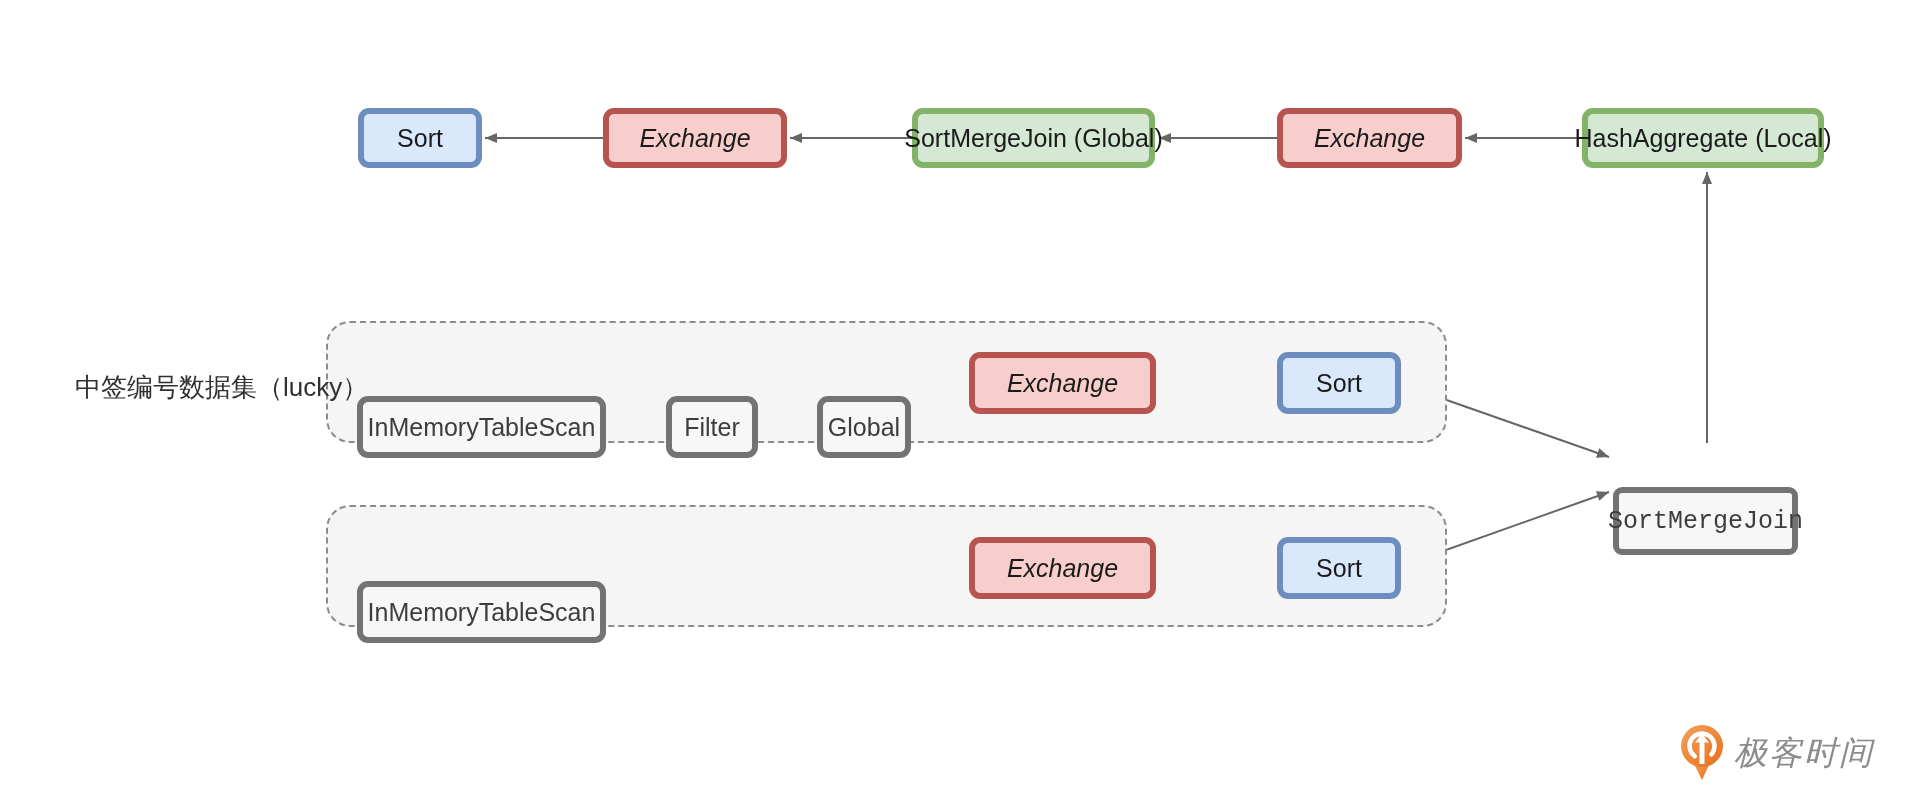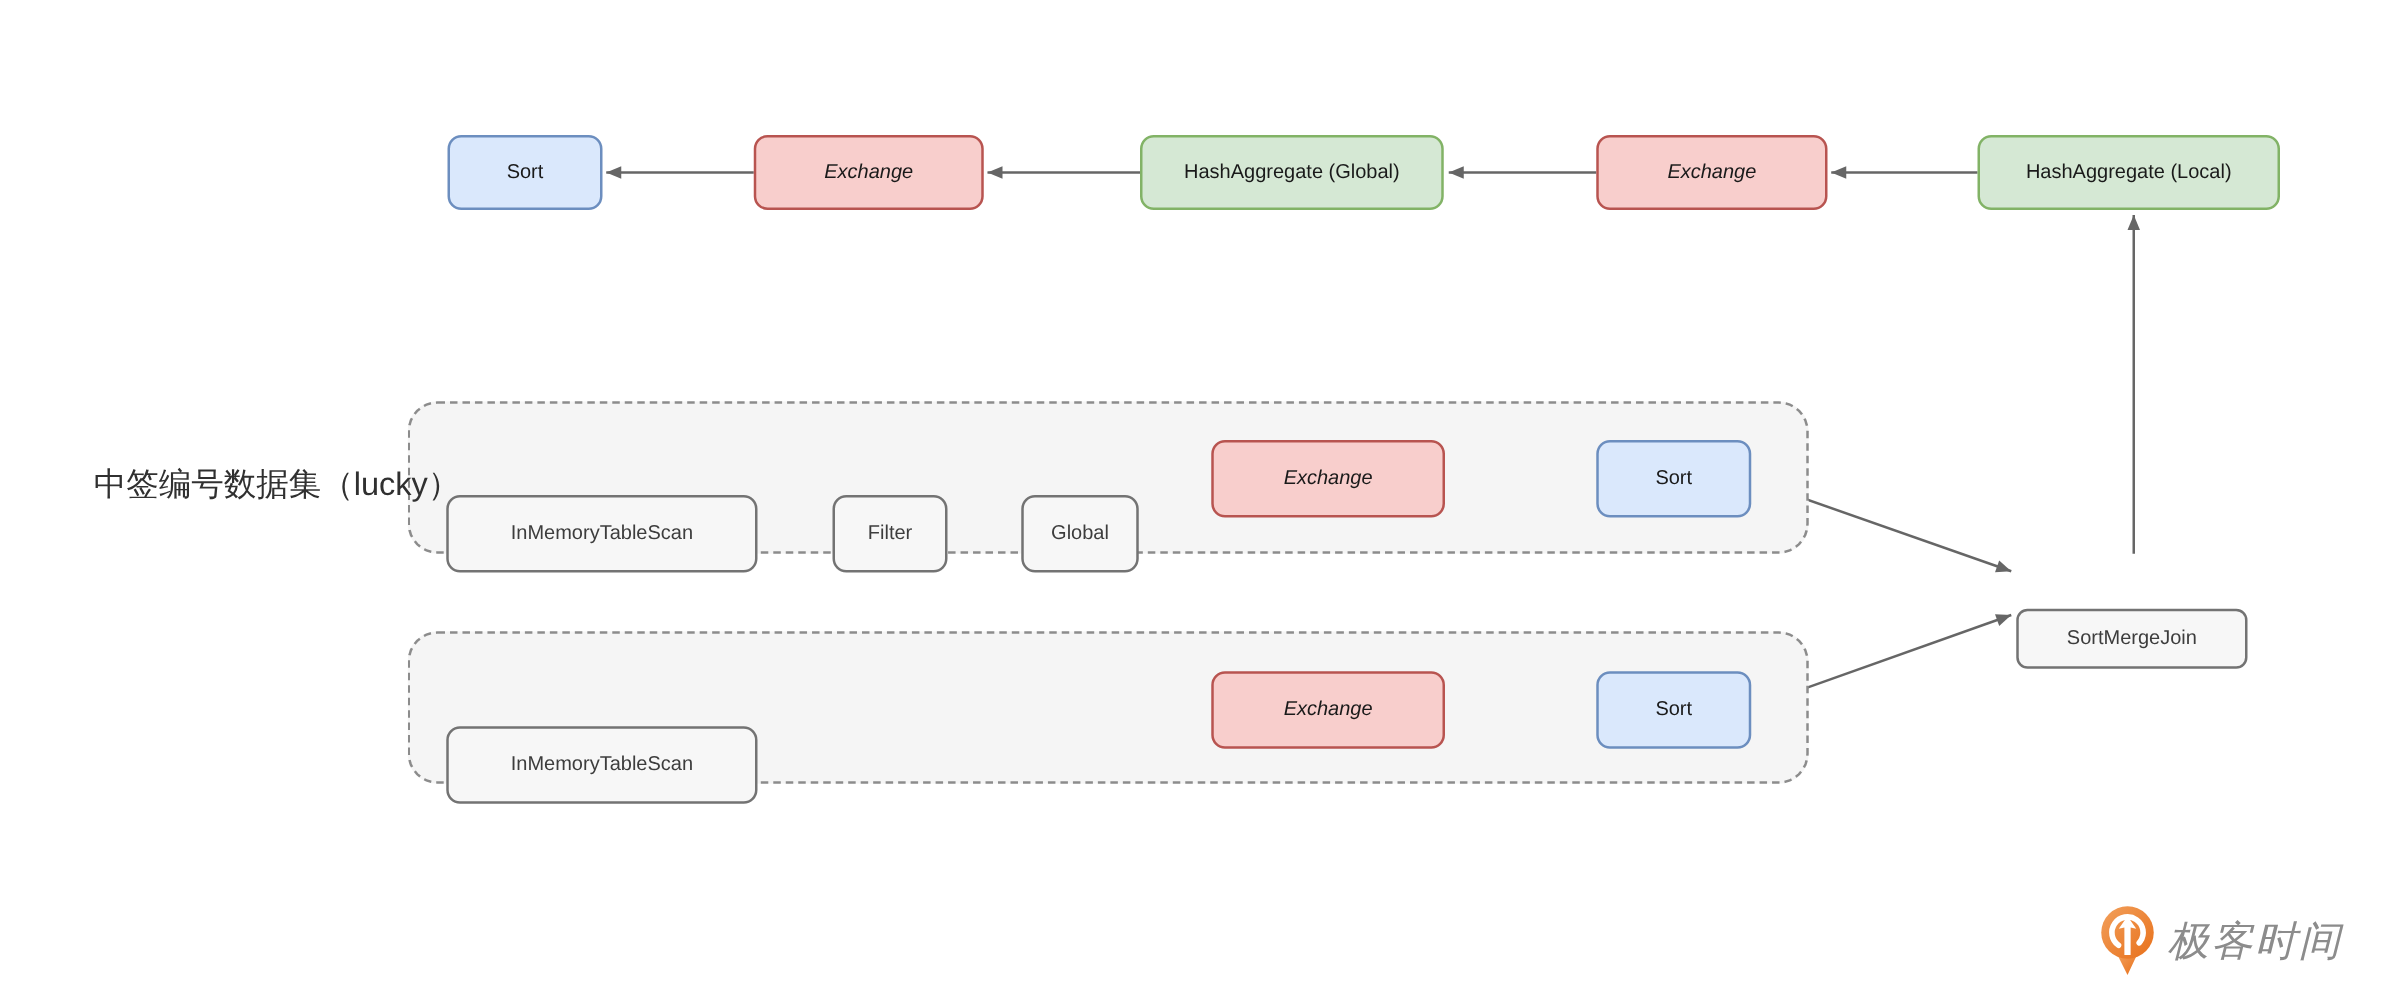--- a/index.html
+++ b/index.html
@@ -31,24 +31,24 @@
     left: 0; top: 0;
     width: 1920px; height: 802px;
     pointer-events: none;
   }
   .edge { stroke: var(--arrow); stroke-width: 2; fill: none; }
   .node {
     position: absolute;
     display: flex;
     align-items: center;
     justify-content: center;
-    font-size: 16px;
+    font-size: 25px;
     color: var(--box-text);
     border-radius: 11px;
-    border: 2px solid #0c4a6e;
+    border: 6px solid #0c4a6e;
     background: #fff;
     white-space: nowrap;
     z-index: 3;
   }
   .kind-sort      { background: var(--sort-fill);      border-color: var(--sort-border); }
   .kind-exchange  { background: var(--exchange-fill);  border-color: var(--exchange-border); font-style: italic; }
   .kind-aggregate { background: var(--aggregate-fill); border-color: var(--aggregate-border); }
   .kind-plain     { background: var(--plain-fill);     border-color: var(--plain-border); color: var(--plain-text); margin-top: 44px; }
   .group {
     position: absolute;
@@ -107,38 +107,38 @@
     <line class="edge" x1="1156" y1="568" x2="1274" y2="568" marker-end="url(#ah)"></line>
 
     <line class="edge" x1="1401" y1="384" x2="1609" y2="457" marker-end="url(#ah)"></line>
     <line class="edge" x1="1401" y1="566" x2="1609" y2="492" marker-end="url(#ah)"></line>
 
     <line class="edge" x1="1707" y1="443" x2="1707" y2="172" marker-end="url(#ah)"></line>
   </svg>
 
   <div class="node kind-sort" style="left:358px;  top:108px; width:124px; height:60px;">Sort</div>
   <div class="node kind-exchange" style="left:603px;  top:108px; width:184px; height:60px;">Exchange</div>
-  <div class="node kind-aggregate" style="left:912px;  top:108px; width:243px; height:60px;">HashAggregate (Global)</div>
+  <div class="node kind-aggregate" style="left:912px;  top:108px; width:243px; height:60px;">SortMergeJoin (Global)</div>
   <div class="node kind-exchange" style="left:1277px; top:108px; width:185px; height:60px;">Exchange</div>
   <div class="node kind-aggregate" style="left:1582px; top:108px; width:242px; height:60px;">HashAggregate (Local)</div>
 
   <div class="branch-caption" style="left:75px; top:370px;">中签编号数据集（lucky）</div>
   <div class="group" style="left:326px; top:321px; width:1121px; height:122px;"></div>
   <div class="node kind-plain" style="left:357px;  top:352px; width:249px; height:62px;">InMemoryTableScan</div>
   <div class="node kind-plain" style="left:666px;  top:352px; width:92px;  height:62px;">Filter</div>
   <div class="node kind-plain" style="left:817px;  top:352px; width:94px;  height:62px;">Global</div>
   <div class="node kind-exchange" style="left:969px;  top:352px; width:187px; height:62px;">Exchange</div>
   <div class="node kind-sort" style="left:1277px; top:352px; width:124px; height:62px;">Sort</div>
 
   <div class="group" style="left:326px; top:505px; width:1121px; height:122px;"></div>
   <div class="node kind-plain" style="left:357px;  top:537px; width:249px; height:62px;">InMemoryTableScan</div>
   <div class="node kind-exchange" style="left:969px;  top:537px; width:187px; height:62px;">Exchange</div>
   <div class="node kind-sort" style="left:1277px; top:537px; width:124px; height:62px;">Sort</div>
 
-  <div class="node kind-plain" style="left:1613px; top:443px; width:185px; height:48px; border-radius:9px;">SortMergeJoin</div>
+  <div class="node kind-plain" style="left:1613px; top:443px; width:185px; height:68px; border-radius:9px;font-family:Liberation Mono, monospace;">SortMergeJoin</div>
 
   <div class="logo">
     <svg width="48" height="56" viewBox="0 0 48 56">
       <defs>
         <linearGradient id="lg-orange" x1="0" y1="0" x2="1" y2="1">
           <stop offset="0" stop-color="#F2A05C"></stop>
           <stop offset="1" stop-color="#E8701A"></stop>
         </linearGradient>
       </defs>
 

